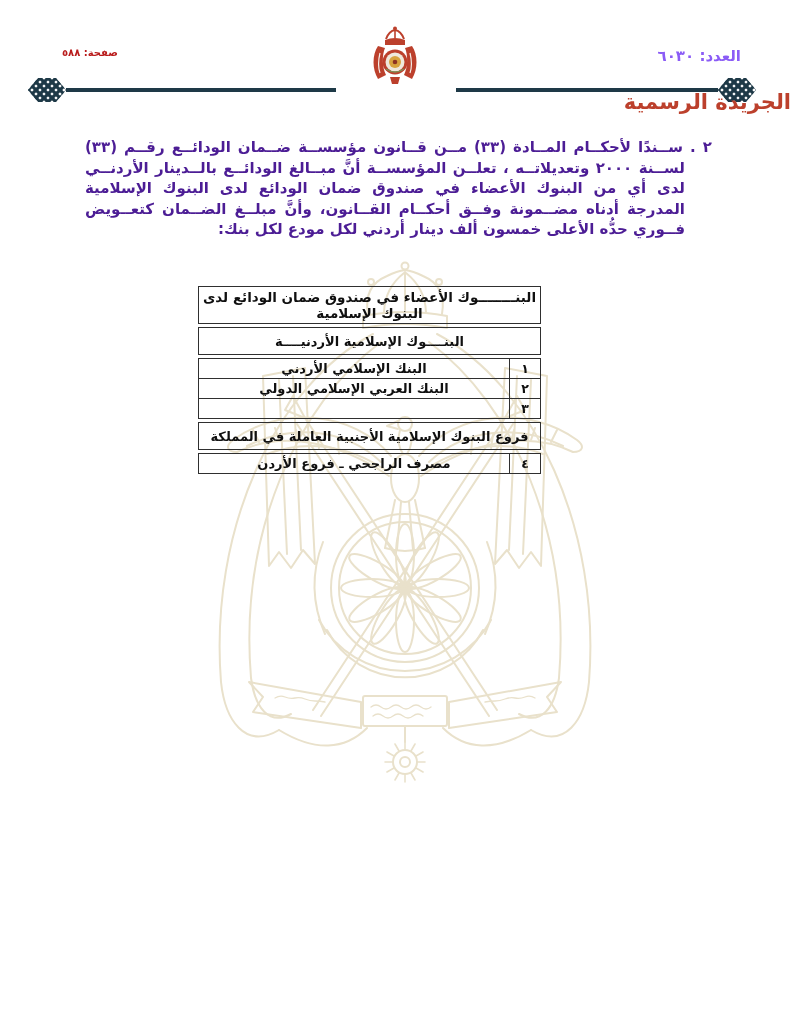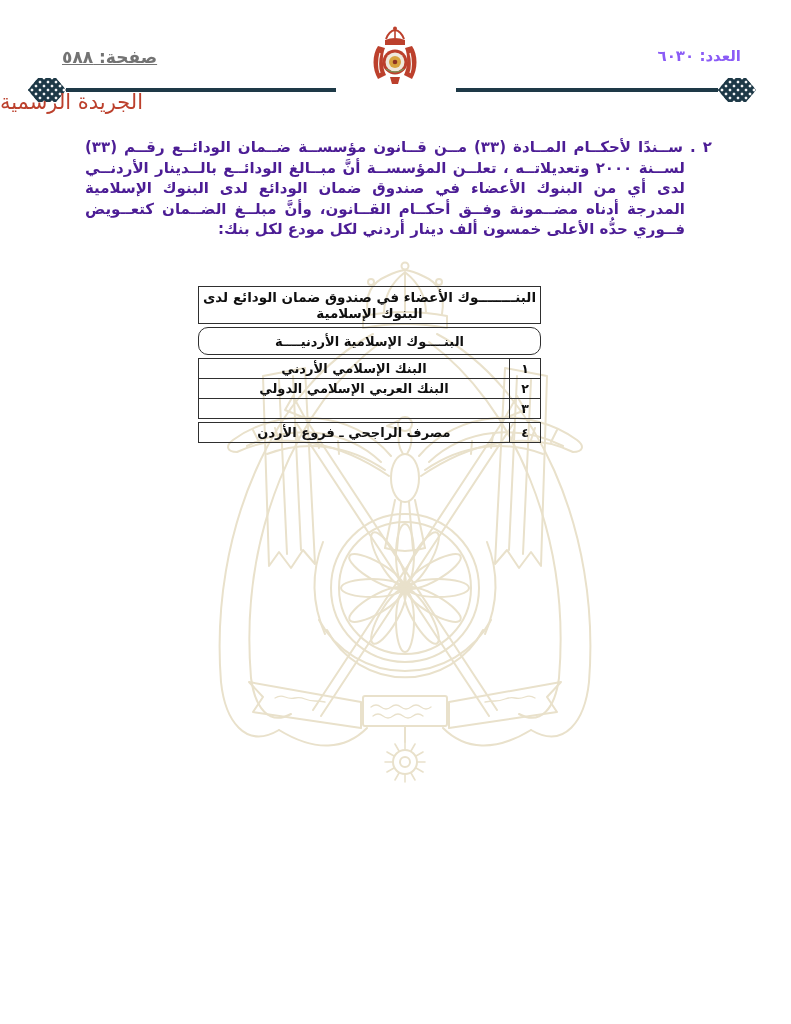--- a/index.html
+++ b/index.html
@@ -6,43 +6,43 @@
   .page{
     position:relative; width:791px; height:1024px; background:#ffffff;
     overflow:hidden; font-family:"DejaVu Sans", sans-serif;
   }
   
   .watermark{ position:absolute; left:175px; top:258px; width:460px; height:560px; z-index:0; }
   
   .fg{ position:absolute; inset:0; z-index:1; }
   
   .issue-label{ position:absolute; top:47px; right:50px; color:#8b5cf6; font-size:15px; font-weight:bold; direction:rtl; }
-  .page-label{ position:absolute; top:47px; left:62px; color:#737373; font-size:17px; font-weight:bold; direction:rtl;text-decoration:underline; }
+  .page-label{ position:absolute; top:47px; left:62px; color:#b91c1c; font-size:10px; font-weight:bold; direction:rtl; }
   .rule{ position:absolute; top:78px; display:flex; align-items:center; }
   .rule-left{ left:28px; width:308px; }
   .rule-right{ left:456px; width:300px; }
   .rule .bar{ height:4px; background:#1e3947; flex:1; }
   .logo{ position:absolute; top:25px; left:365px; }
   .gazette-title{
-    position:absolute; top:90px; left:0; width:100%; text-align:left;
-    color:#bc402c; font-size:21px; font-weight:normal; direction:rtl;
+    position:absolute; top:90px; left:0; width:100%; text-align:right;
+    color:#bc402c; font-size:21px; font-weight:bold; direction:rtl;
   }
   
   .para{
     position:absolute; top:137px; right:79px; width:600px;
     direction:rtl; text-align:justify; font-size:15px; font-weight:bold;
     line-height:20.5px; color:#4c1d95;
     padding-right:27px; text-indent:-27px;
   }
   .para .pmarker{ letter-spacing:1px; }
   
   .banks{ position:absolute; top:286px; left:198px; width:343px; direction:rtl; color:#101010; font-weight:bold; }
   .t-box{ border:1.5px solid #2f2f2f; margin-bottom:3px; background:transparent; }
   .t-title{ height:36px; display:flex; align-items:center; justify-content:center; font-size:13.5px; text-align:center; }
-  .t-section{ height:26px; display:flex; align-items:center; justify-content:center; font-size:13px; text-align:center;border-radius:10px; }
+  .t-section{ height:26px; display:flex; align-items:center; justify-content:center; font-size:13px; text-align:center; }
   .t-rows .trow{ display:flex; height:19px; align-items:stretch; border-top:1px solid #2f2f2f; }
   .t-rows .trow:first-child{ border-top:none; }
   .t-box > .trow{ display:flex; height:19px; align-items:stretch; }
   .trow .num{ width:30px; display:flex; align-items:center; justify-content:center; border-inline-end:1px solid #2f2f2f; font-size:12.5px; }
   .trow .name{ flex:1; display:flex; align-items:center; justify-content:center; font-size:13px; text-align:left; }
 </style>
 </head>
 <body>
 
 <div class="page">
@@ -190,20 +190,21 @@
           <div class="name">البنك الإسلامي الأردني</div>
         </div>
         <div class="trow">
           <div class="num">٢</div>
           <div class="name">البنك العربي الإسلامي الدولي</div>
         </div>
         <div class="trow">
           <div class="num">٣</div>
         </div>
       </div>
+      <div class="t-box t-section">فروع البنوك الإسلامية الأجنبية العاملة في المملكة</div>
       <div class="t-box">
         <div class="trow">
           <div class="num">٤</div>
           <div class="name">مصرف الراجحي ـ فروع الأردن</div>
         </div>
       </div>
     </div>
   </div>
 </div>
 

